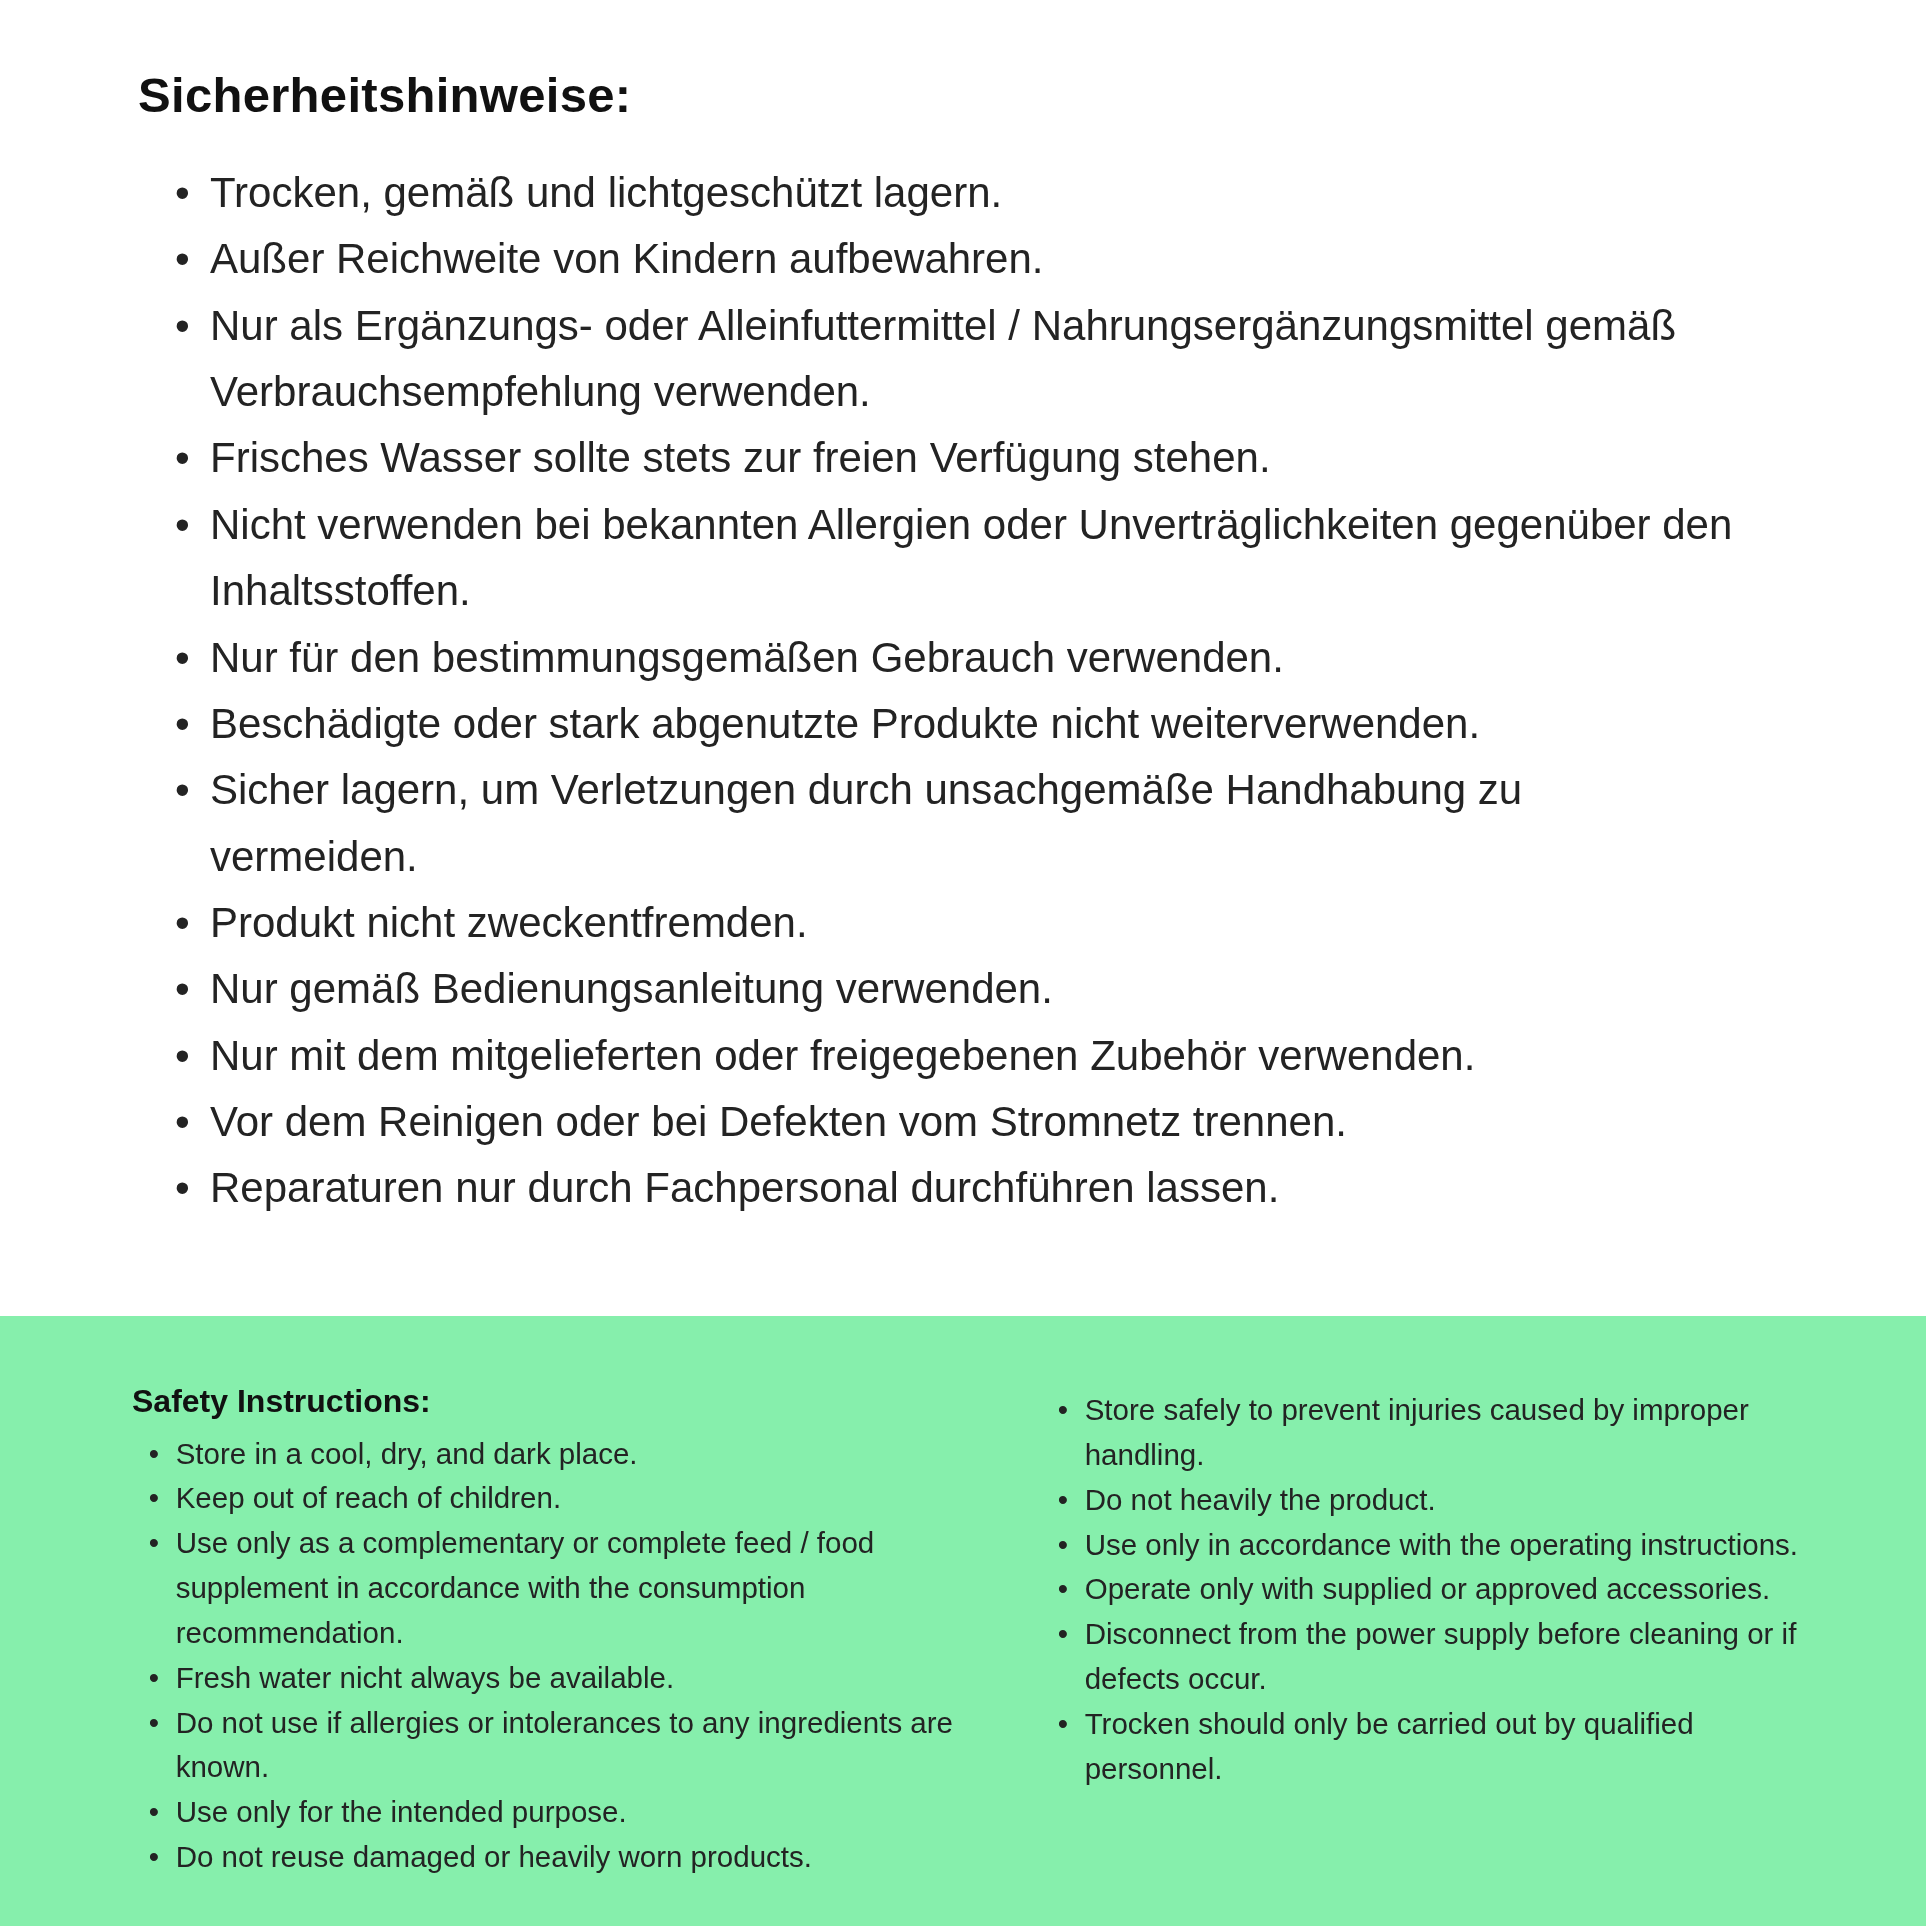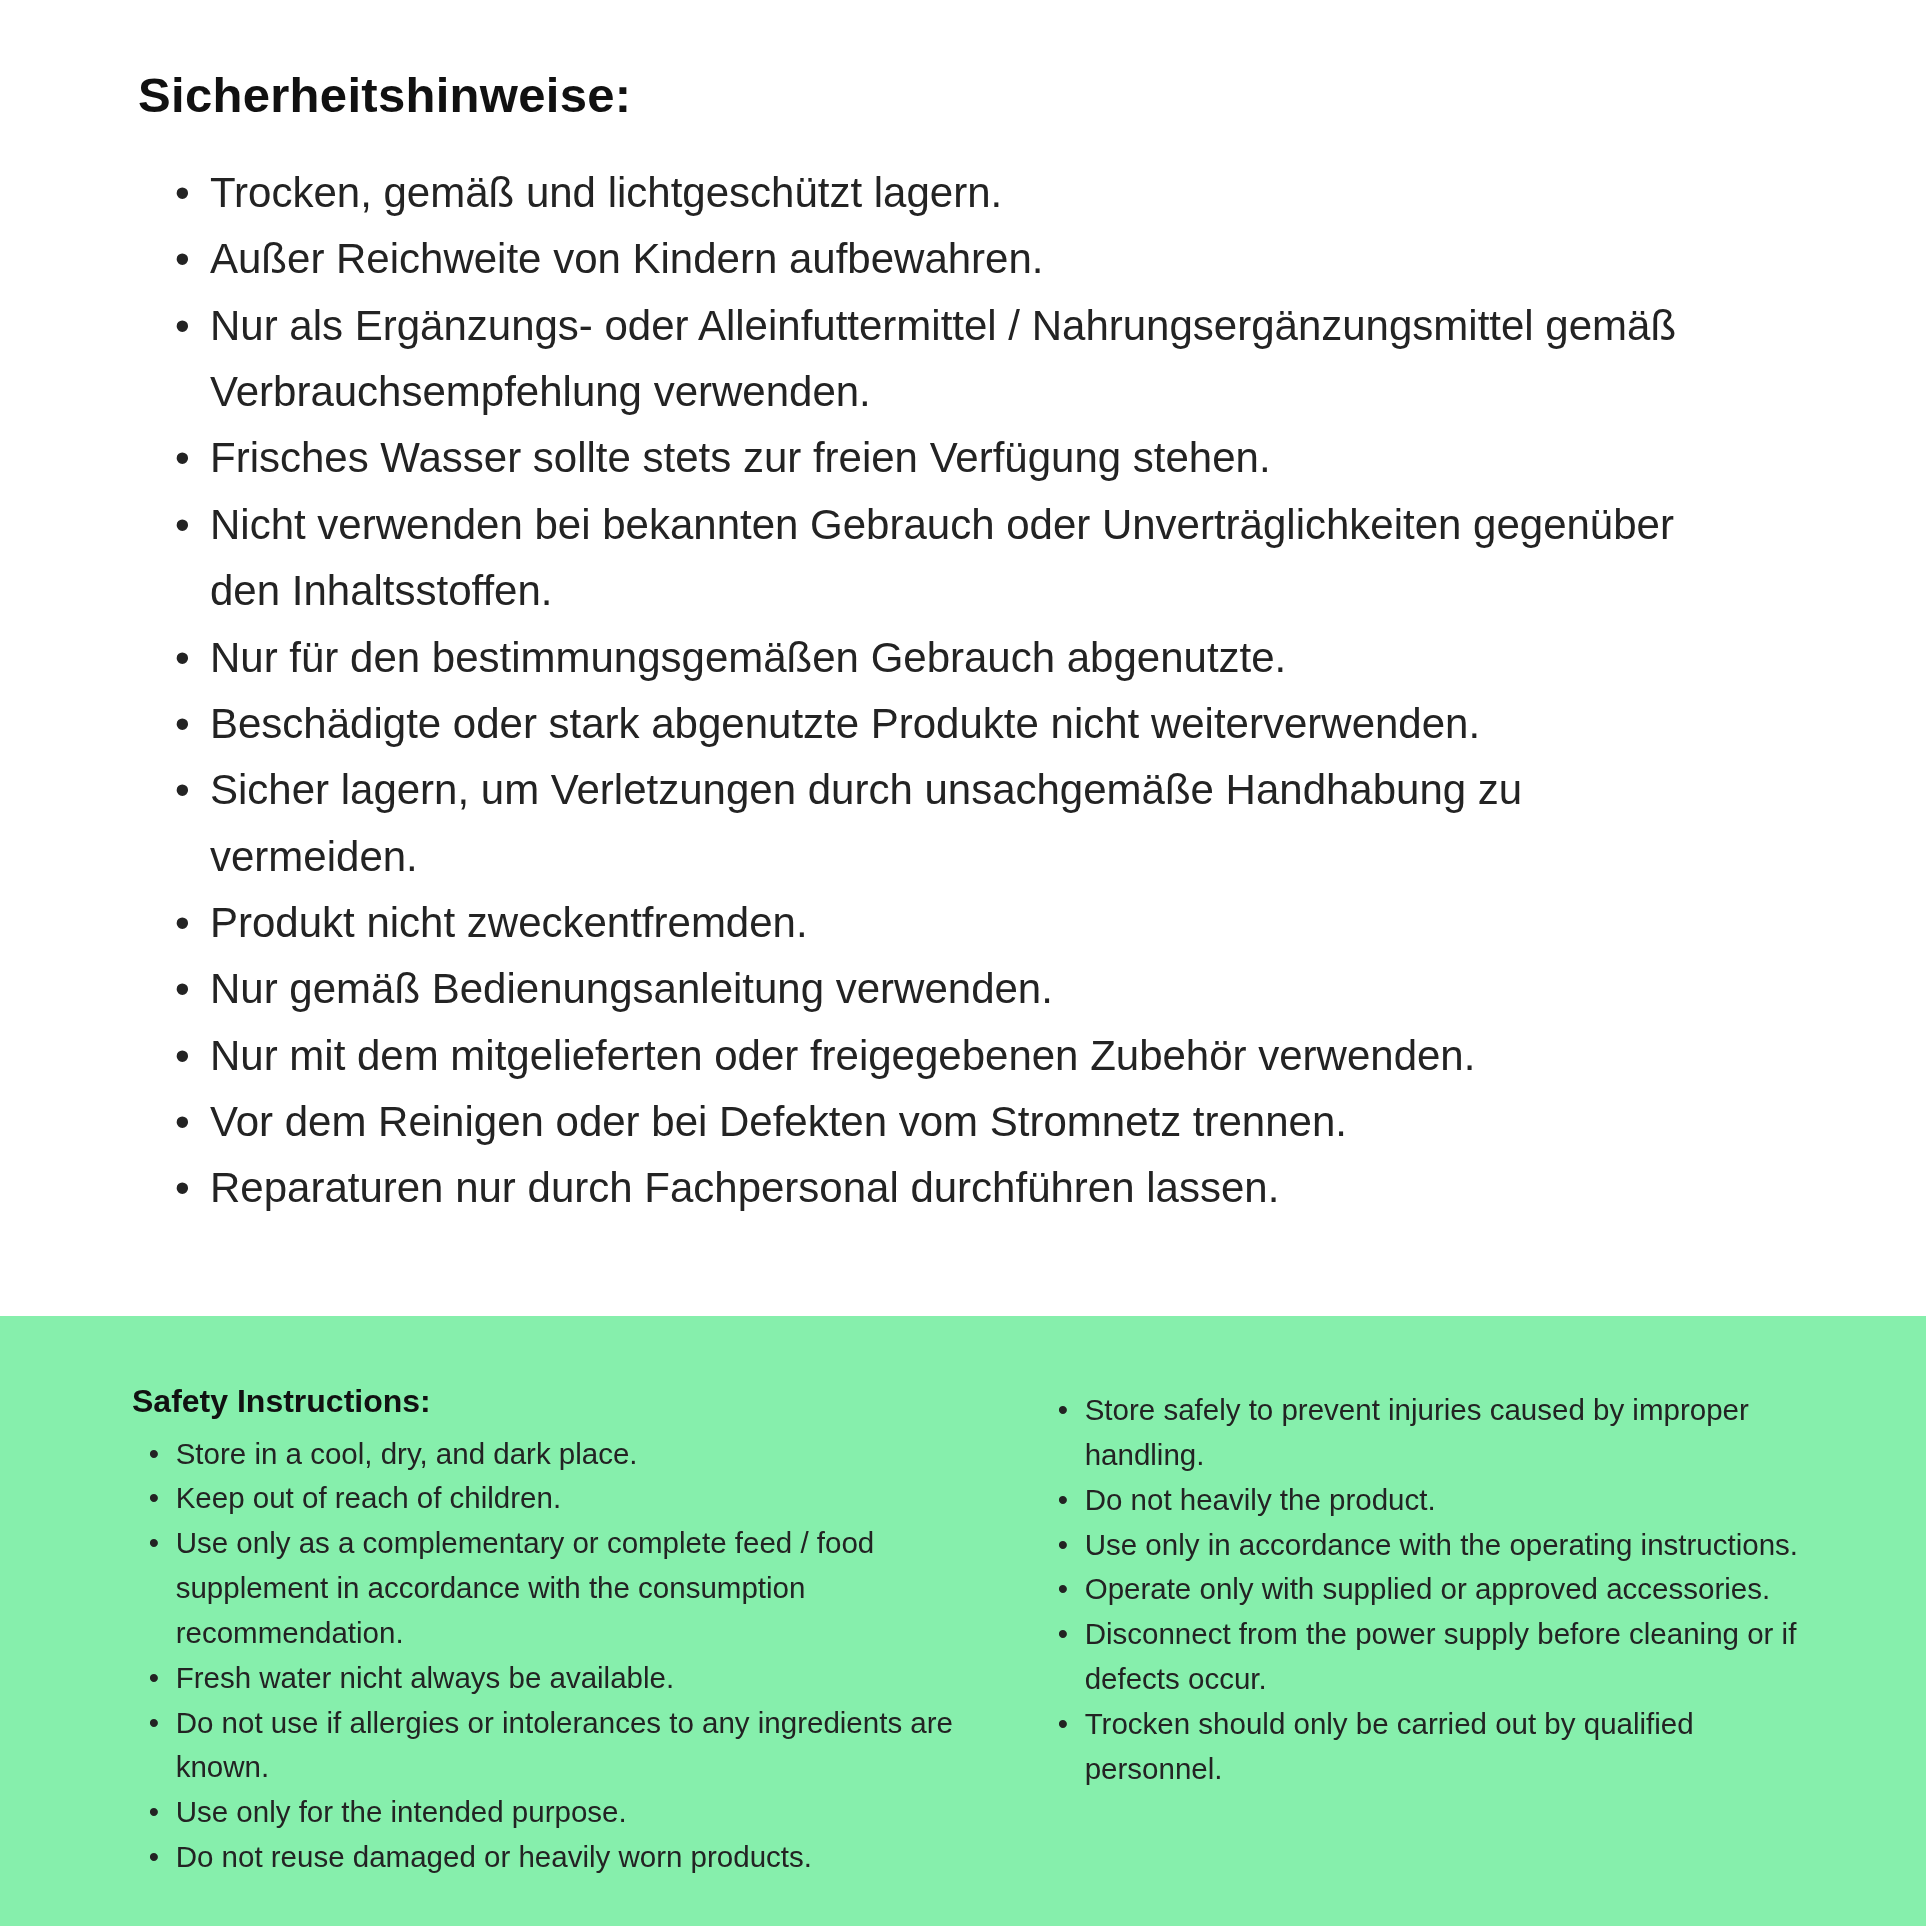--- a/index.html
+++ b/index.html
@@ -114,26 +114,26 @@
           <span class="txt">Nur als Ergänzungs- oder Alleinfuttermittel / Nahrungsergänzungsmittel gemäß Verbrauchsempfehlung verwenden.</span>
         </div>
 
         <div class="li-row">
           <span class="bullet">•</span>
           <span class="txt">Frisches Wasser sollte stets zur freien Verfügung stehen.</span>
         </div>
 
         <div class="li-row">
           <span class="bullet">•</span>
-          <span class="txt">Nicht verwenden bei bekannten Gebrauch oder Unverträglichkeiten gegenüber den Inhaltsstoffen.</span>
-        </div>
-
-        <div class="li-row">
-          <span class="bullet">•</span>
-          <span class="txt">Nur für den bestimmungsgemäßen Gebrauch abgenutzte.</span>
+          <span class="txt">Nicht verwenden bei bekannten Allergien oder Unverträglichkeiten gegenüber den Inhaltsstoffen.</span>
+        </div>
+
+        <div class="li-row">
+          <span class="bullet">•</span>
+          <span class="txt">Nur für den bestimmungsgemäßen Gebrauch verwenden.</span>
         </div>
 
         <div class="li-row">
           <span class="bullet">•</span>
           <span class="txt">Beschädigte oder stark abgenutzte Produkte nicht weiterverwenden.</span>
         </div>
 
         <div class="li-row">
           <span class="bullet">•</span>
           <span class="txt">Sicher lagern, um Verletzungen durch unsachgemäße Handhabung zu vermeiden.</span>

